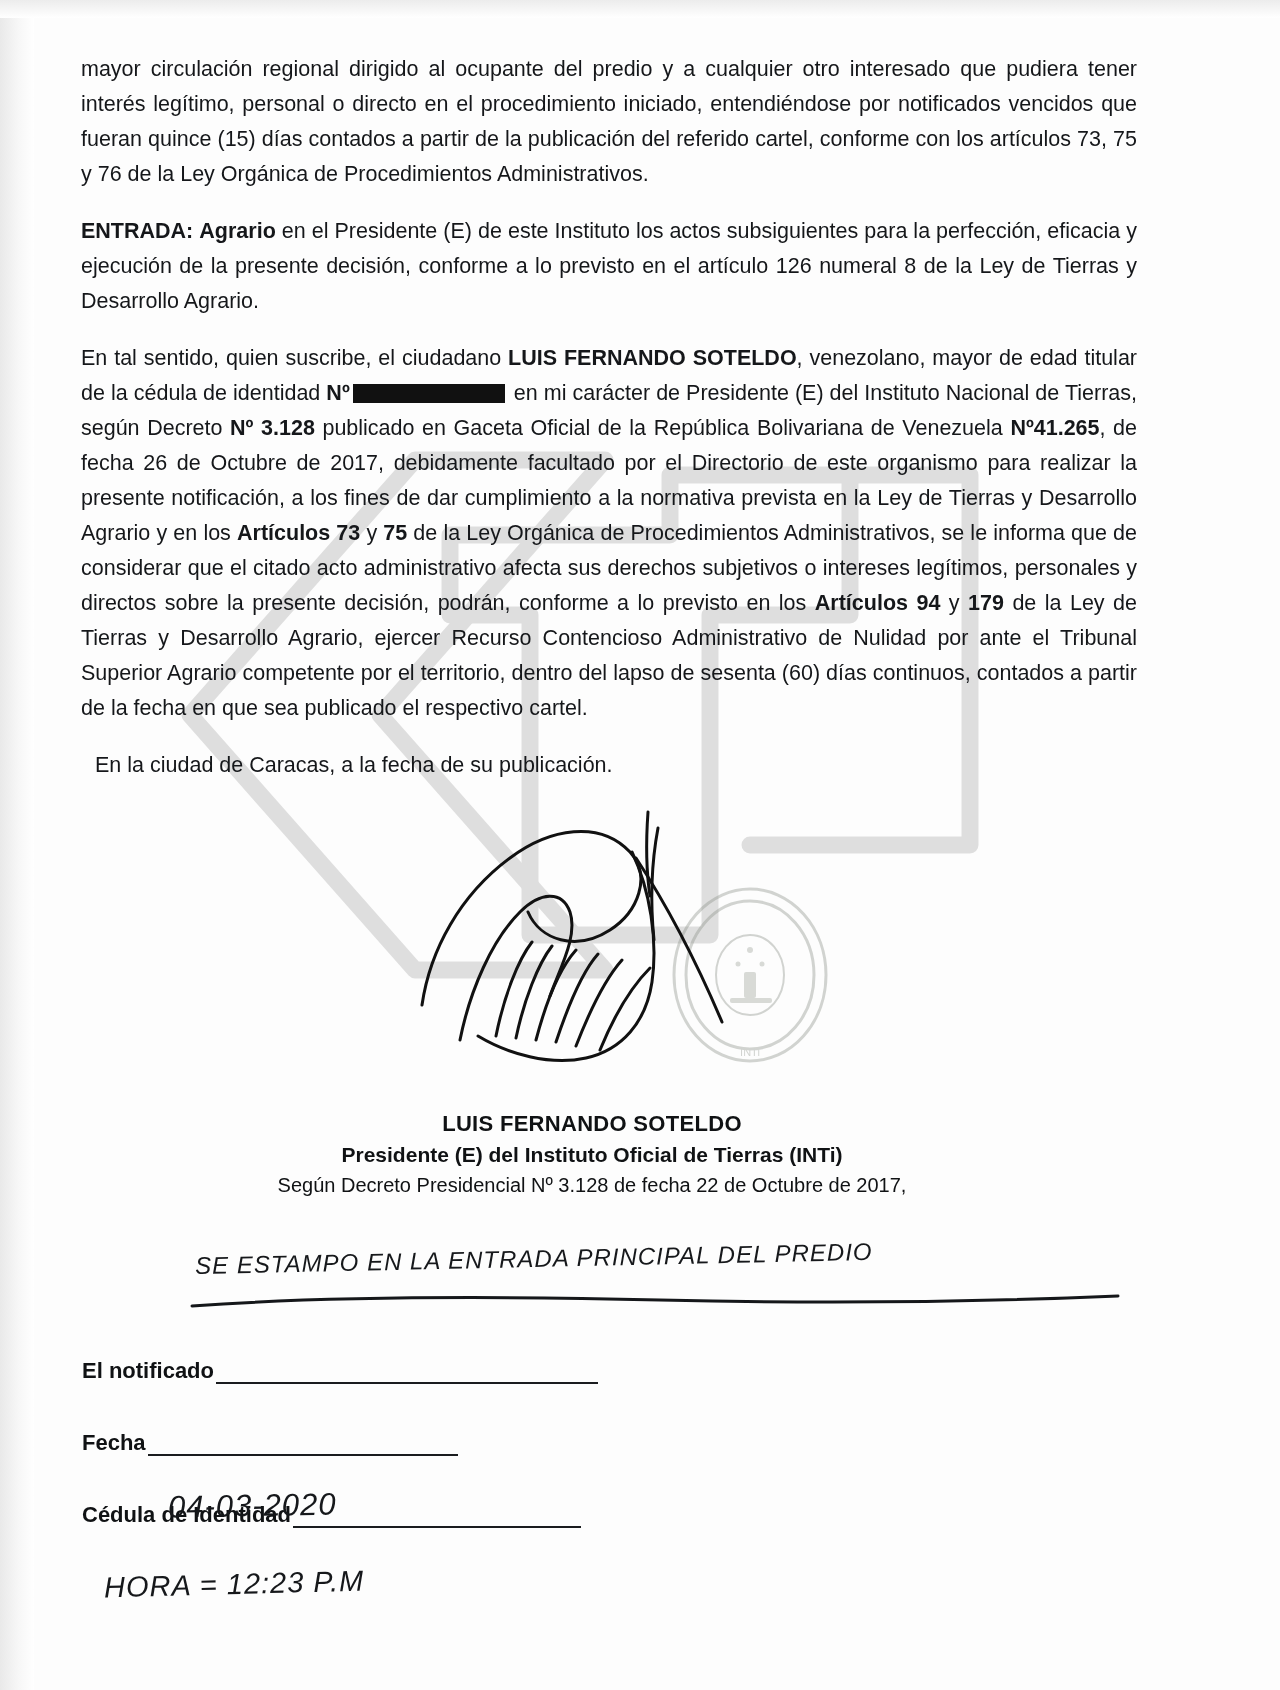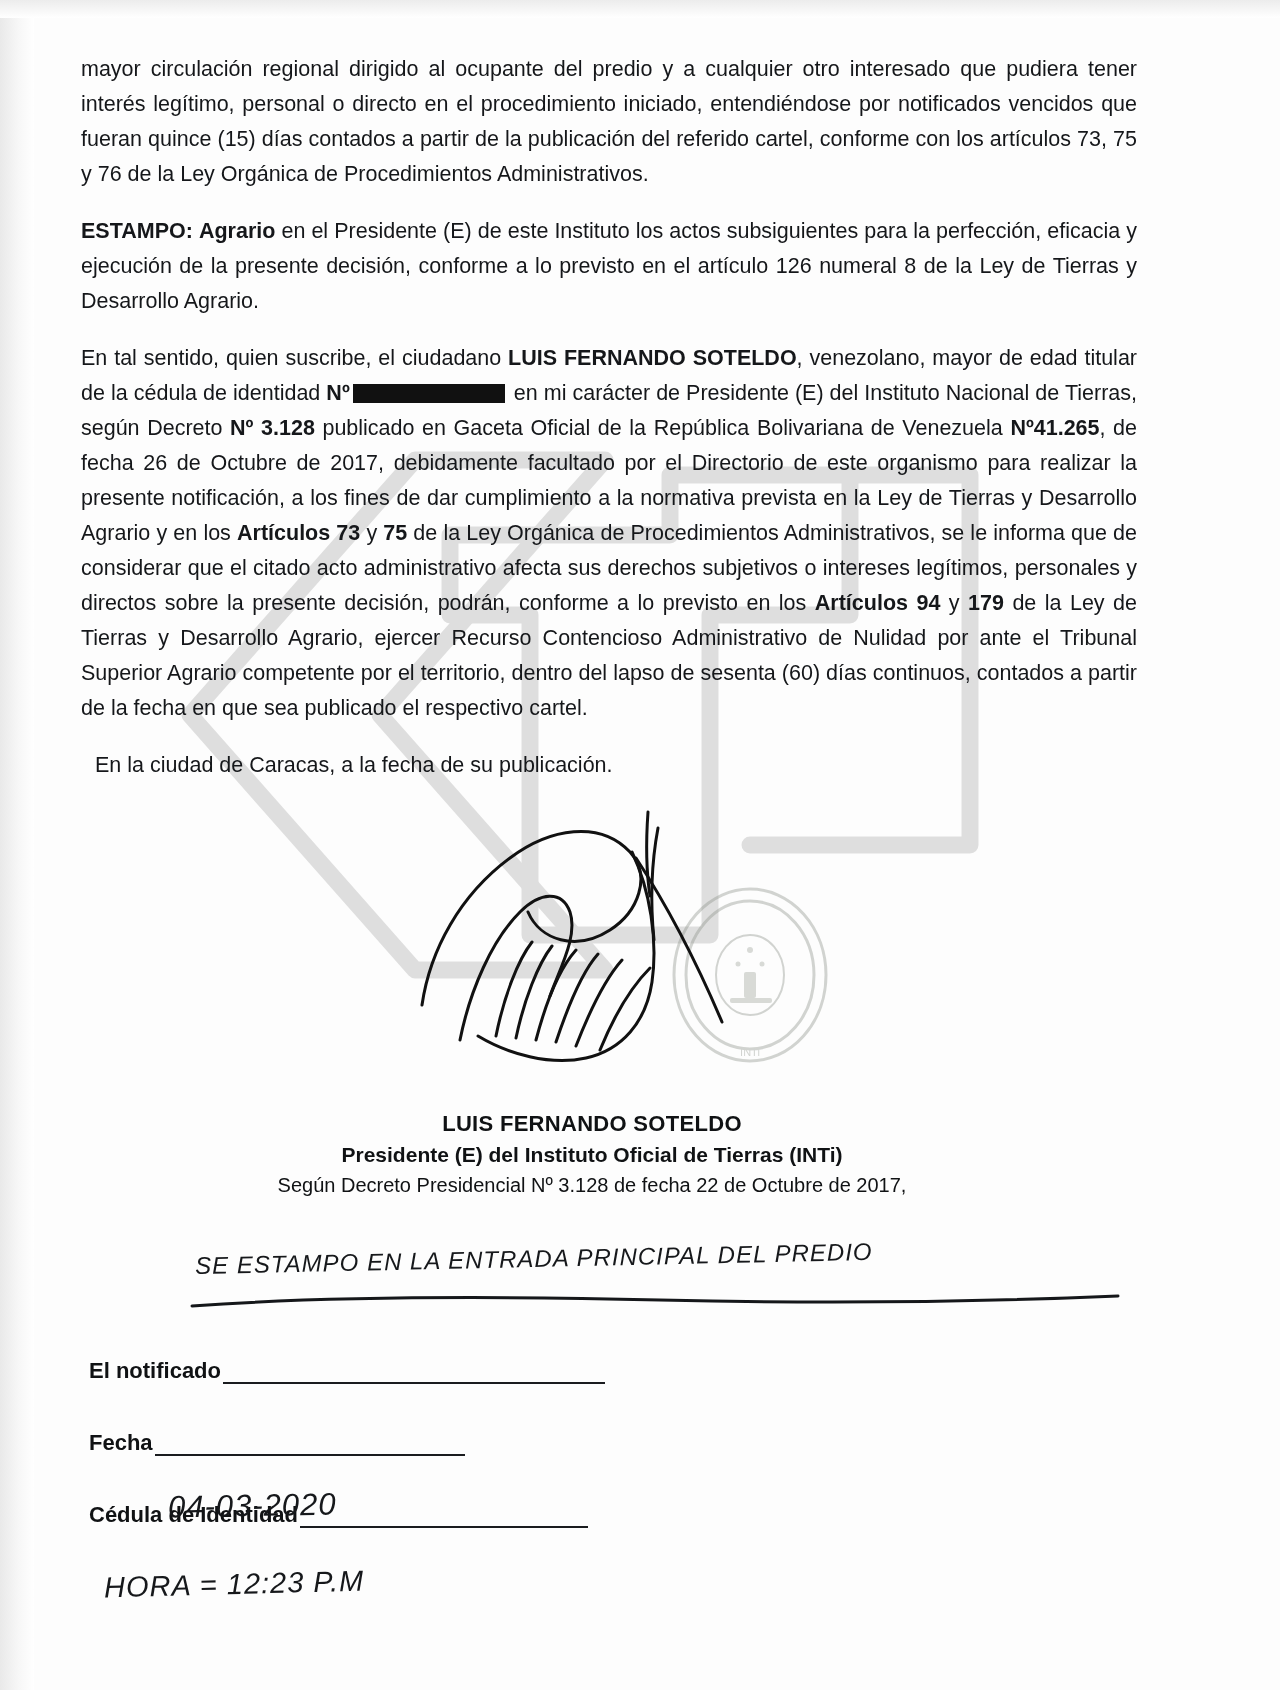--- a/index.html
+++ b/index.html
@@ -157,21 +157,21 @@
     top: 1292px;
     width: 930px;
     height: 20px;
     pointer-events: none;
   }
   .hand-rule svg { width: 100%; height: 100%; display: block; }
 
   
   .form-area {
     position: absolute;
-    left: 89px;
+    left: 82px;
     top: 1358px;
     width: 1020px;
     font-size: 22px;
     color: #101214;
   }
   .field-row {
     display: flex;
     align-items: flex-end;
     margin-bottom: 46px;
   }
@@ -224,21 +224,21 @@
       </g>
       <text x="90" y="176" font-size="11" fill="#8b9188" text-anchor="middle" font-family="Liberation Sans, sans-serif">INTi</text>
     </svg>
   </div>
 
   <div class="doc-text">
 
     <p class="para">mayor circulación regional dirigido al ocupante del predio y a cualquier otro interesado que pudiera tener interés legítimo, personal o directo en el procedimiento iniciado, entendiéndose por notificados vencidos que fueran quince (15) días contados a partir de la publicación del referido cartel, conforme con los artículos 73, 75 y 76 de la Ley Orgánica de Procedimientos Administrativos.</p>
 
     <p class="para">
-      <b>ESTAMPO:</b>
+      <b>ENTRADA:</b>
       <b>Agrario</b><span> en el Presidente (E) de este Instituto los actos subsiguientes para la perfección, eficacia y ejecución de la presente decisión, conforme a lo previsto en el artículo 126 numeral 8 de la Ley de Tierras y Desarrollo Agrario.</span>
     </p>
 
     <p class="para">
       <span>En tal sentido, quien suscribe, el ciudadano </span><b>LUIS FERNANDO SOTELDO</b><span>, venezolano, mayor de edad titular de la cédula de identidad </span><b>Nº</b><span class="redact"></span><span> en mi carácter de Presidente (E) del Instituto Nacional de Tierras, según Decreto </span><b>Nº 3.128</b><span> publicado en Gaceta Oficial de la República Bolivariana de Venezuela </span><b>Nº41.265</b><span>, de fecha 26 de Octubre de 2017, debidamente facultado por el Directorio  de este organismo para realizar la presente notificación, a los fines de dar cumplimiento a la normativa prevista en la Ley de Tierras y Desarrollo Agrario y en los </span><b>Artículos 73</b><span> y </span><b>75</b><span> de la Ley Orgánica de Procedimientos Administrativos, se le informa que de considerar que el citado acto administrativo afecta sus derechos subjetivos o intereses legítimos, personales y directos sobre la presente decisión, podrán, conforme a lo previsto en los </span><b>Artículos 94</b><span> y </span><b>179</b><span> de la Ley de Tierras y Desarrollo Agrario, ejercer Recurso Contencioso Administrativo de Nulidad por ante el Tribunal Superior Agrario competente por el territorio, dentro del lapso de sesenta (60) días continuos, contados a partir de la fecha en que sea publicado el respectivo cartel.</span>
     </p>
 
     <p class="para indent-line">En la ciudad de Caracas, a la fecha de su publicación.</p>
   </div>
 

